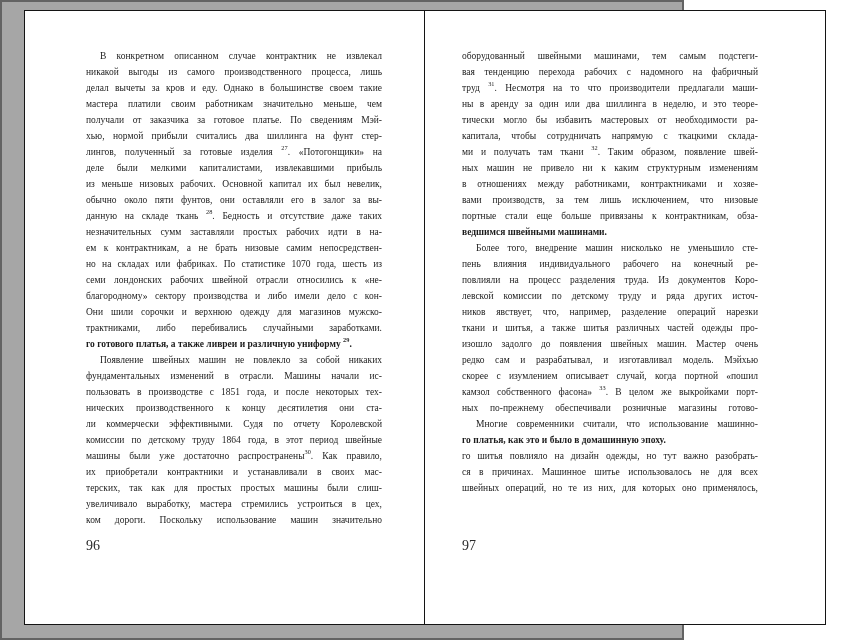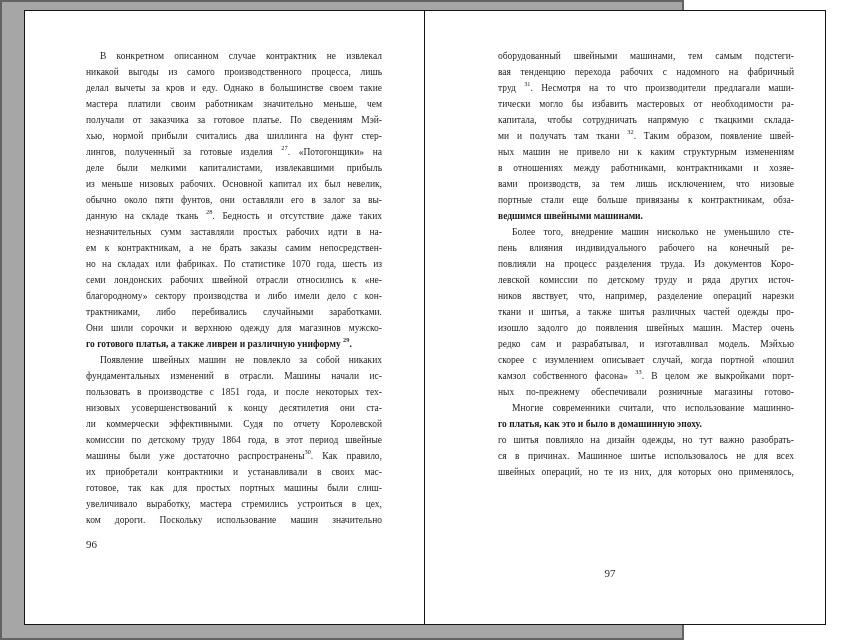--- a/index.html
+++ b/index.html
@@ -31,92 +31,93 @@
   .page-left { border-right: 1px solid #141414; box-sizing: border-box; }
   .textblock {
     position: absolute;
     top: 37px;
     width: 296px;
     color: #1c1c1c;
     font-size: 9.5px;
     line-height: 16px;
   }
   .page-left .textblock { left: 61px; }
-  .page-right .textblock { left: 37px; margin-left: 36px; }
+  .page-right .textblock { left: 37px; }
   .line {
     text-align: justify;
     text-align-last: justify;
     white-space: normal;
     overflow: hidden;
     height: 16px;
   }
   .line.indent { text-indent: 14px; }
   .line.para-end { text-align-last: left; font-weight: bold; }
   sup {
     font-size: 6.3px;
     line-height: 0;
     position: relative;
     top: -0.5px;
     vertical-align: super;
   }
   .pagenum {
     position: absolute;
     top: 527px;
     width: 296px;
-    font-size: 11px;
+    font-size: 14px;
     color: #2a2a2a;
   }
   .page-left .pagenum { left: 61px; text-align: left; }
-  .page-right .pagenum { left: 37px; text-align: center; margin-top: 29px; }
+  .page-right .pagenum { left: 37px; text-align: left; }
 </style>
 </head>
 <body>
 
 <div id="frame">
   <div id="spread">
     <div class="page page-left">
       <div class="textblock">
           <div class="line indent">В конкретном описанном случае контрактник не извлекал</div>
           <div class="line">никакой выгоды из самого производственного процесса, лишь</div>
           <div class="line">делал вычеты за кров и еду. Однако в большинстве своем такие</div>
           <div class="line">мастера платили своим работникам значительно меньше, чем</div>
           <div class="line">получали от заказчика за готовое платье. По сведениям Мэй-</div>
           <div class="line">хью, нормой прибыли считались два шиллинга на фунт стер-</div>
           <div class="line">лингов, полученный за готовые изделия <sup>27</sup>. «Потогонщики» на</div>
           <div class="line">деле были мелкими капиталистами, извлекавшими прибыль</div>
           <div class="line">из меньше низовых рабочих. Основной капитал их был невелик,</div>
           <div class="line">обычно около пяти фунтов, они оставляли его в залог за вы-</div>
           <div class="line">данную на складе ткань <sup>28</sup>. Бедность и отсутствие даже таких</div>
           <div class="line">незначительных сумм заставляли простых рабочих идти в на-</div>
-          <div class="line">ем к контрактникам, а не брать заказы самим непосредствен-</div>
+          <div class="line">ем к контрактникам, а не брать низовые самим непосредствен-</div>
           <div class="line">но на складах или фабриках. По статистике 1070 года, шесть из</div>
           <div class="line">семи лондонских рабочих швейной отрасли относились к «не-</div>
           <div class="line">благородному» сектору производства и либо имели дело с кон-</div>
+          <div class="line">Они шили сорочки и верхнюю одежду для магазинов мужско-</div>
           <div class="line">трактниками, либо перебивались случайными заработками.</div>
-          <div class="line">Они шили сорочки и верхнюю одежду для магазинов мужско-</div>
           <div class="line para-end">го готового платья, а также ливреи и различную униформу <sup>29</sup>.</div>
           <div class="line indent">Появление швейных машин не повлекло за собой никаких</div>
           <div class="line">фундаментальных изменений в отрасли. Машины начали ис-</div>
           <div class="line">пользовать в производстве с 1851 года, и после некоторых тех-</div>
-          <div class="line">низовых усовершенствований к концу десятилетия они ста-</div>
+          <div class="line">нических производственного к концу десятилетия они ста-</div>
           <div class="line">ли коммерчески эффективными. Судя по отчету Королевской</div>
           <div class="line">комиссии по детскому труду 1864 года, в этот период швейные</div>
           <div class="line">машины были уже достаточно распространены<sup>30</sup>. Как правило,</div>
           <div class="line">их приобретали контрактники и устанавливали в своих мас-</div>
-          <div class="line">готовое, так как для простых портных машины были слиш-</div>
+          <div class="line">терских, так как для простых простых машины были слиш-</div>
           <div class="line">увеличивало выработку, мастера стремились устроиться в цех,</div>
           <div class="line">ком дороги. Поскольку использование машин значительно</div>
         </div>
       <div class="pagenum">96</div>
     </div>
     <div class="page page-right">
       <div class="textblock">
           <div class="line">оборудованный швейными машинами, тем самым подстеги-</div>
           <div class="line">вая тенденцию перехода рабочих с надомного на фабричный</div>
           <div class="line">труд <sup>31</sup>. Несмотря на то что производители предлагали маши-</div>
+          <div class="line">ны в аренду за один или два шиллинга в неделю, и это теоре-</div>
           <div class="line">тически могло бы избавить мастеровых от необходимости ра-</div>
           <div class="line">капитала, чтобы сотрудничать напрямую с ткацкими склада-</div>
           <div class="line">ми и получать там ткани <sup>32</sup>. Таким образом, появление швей-</div>
           <div class="line">ных машин не привело ни к каким структурным изменениям</div>
           <div class="line">в отношениях между работниками, контрактниками и хозяе-</div>
           <div class="line">вами производств, за тем лишь исключением, что низовые</div>
           <div class="line">портные стали еще больше привязаны к контрактникам, обза-</div>
           <div class="line para-end">ведшимся швейными машинами.</div>
           <div class="line indent">Более того, внедрение машин нисколько не уменьшило сте-</div>
           <div class="line">пень влияния индивидуального рабочего на конечный ре-</div>

